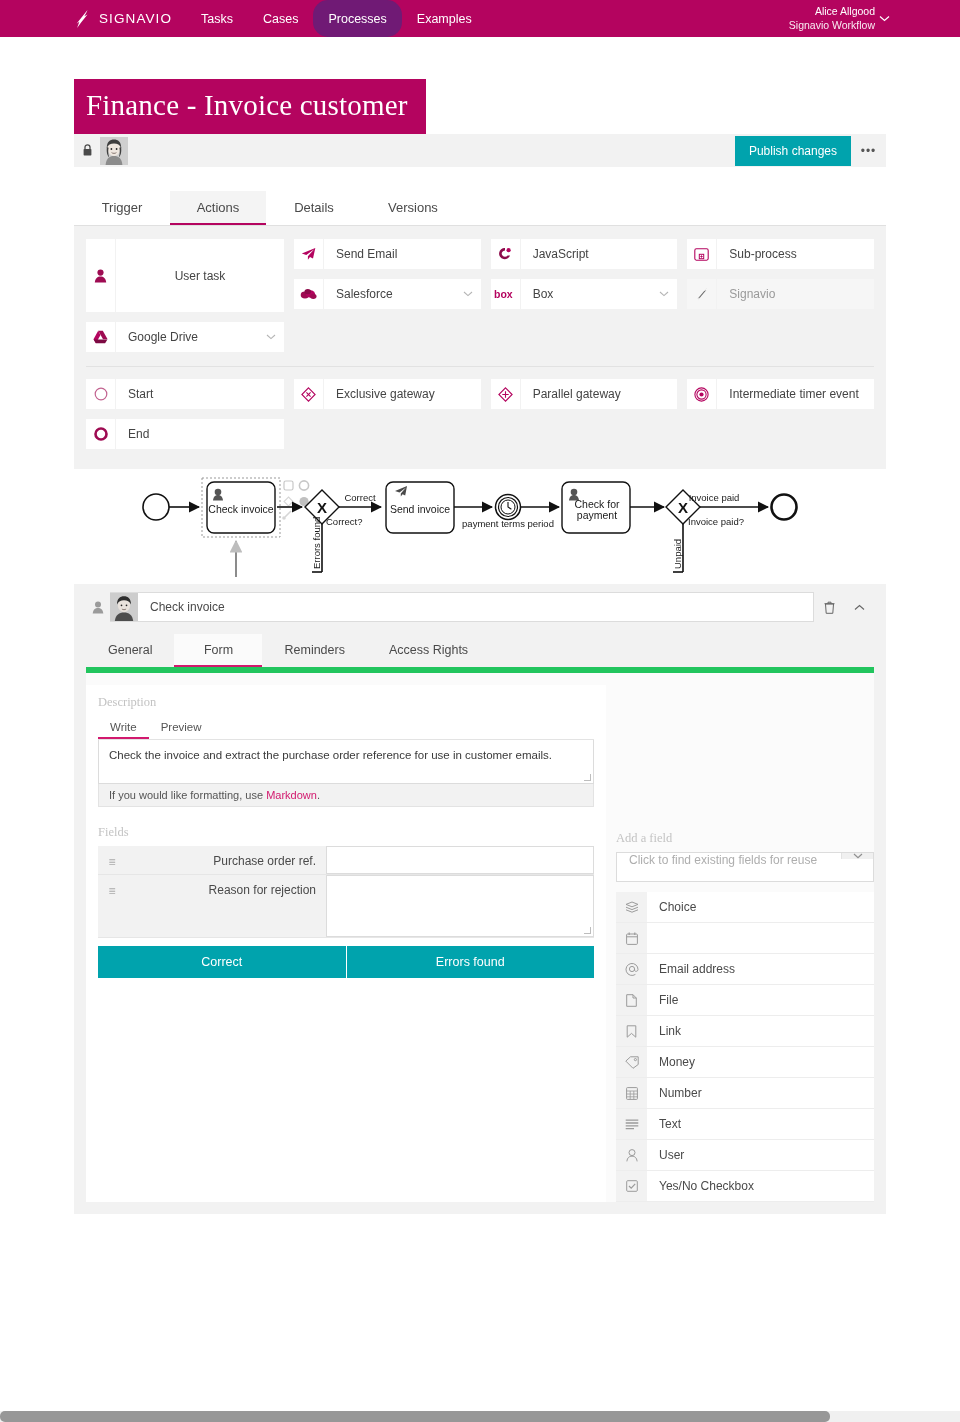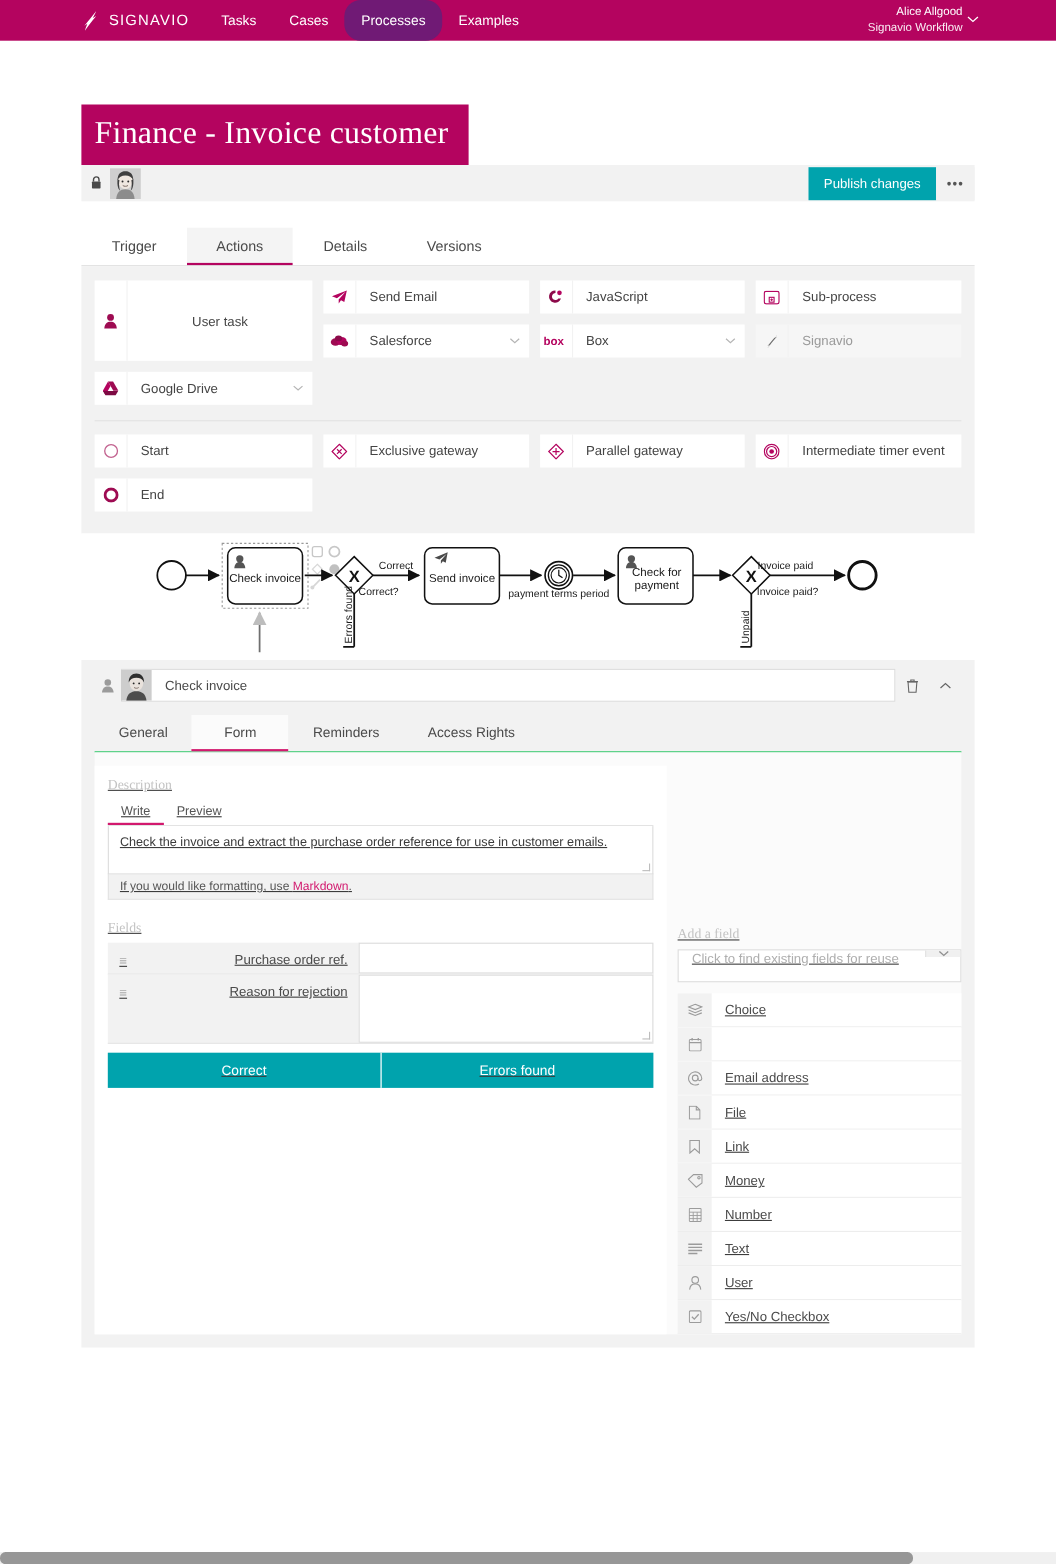--- a/index.html
+++ b/index.html
@@ -32,21 +32,21 @@
   .user-box {
     position:absolute; right:70px; top:0; height:37px;
     display:flex; align-items:center; gap:4px;
   }
   .user-text { text-align:right; line-height:1.25; color:#fff; }
   .user-name { font-size:10.5px; display:block; }
   .user-org { font-size:10.5px; display:block; opacity:.92; }
   .user-caret { color:#fff; font-size:10px; }
 
   
-  .page { padding: 16px 74px; }
+  .page { padding: 0 74px; }
 
   .title-banner {
     margin-top: 42px;
     background:#b4045f; color:#fff;
     display:inline-block;
     padding: 12px 18px 14px 12px;
     font-family:"Liberation Serif", serif;
     font-size: 29px; font-weight:400; line-height:1;
     letter-spacing:.2px;
   }
@@ -115,28 +115,28 @@
   .props-title-field {
     flex:1; background:#fff; border:1px solid #dcdcdc; display:flex; align-items:center; gap:0;
   }
   .props-title-avatar { width:28px; height:28px; display:block; margin:-1px 0 -1px -1px; }
   .props-title-text { padding-left:12px; font-size:12px; color:#4a4a4a; }
   .props-icon-btn {
     width:30px; display:flex; align-items:center; justify-content:center;
     color:#666; cursor:pointer;
   }
 
-  .props-tabs { display:flex; border-bottom:1px solid #22c55e; margin-top:12px; background:#f2f2f2;align-items:center; }
+  .props-tabs { display:flex; border-bottom:6px solid #22c55e; margin-top:12px; background:#f2f2f2;align-items:center; }
   .ptab {
     padding:9px 22px 8px; font-size:12.5px; color:#4a4a4a; cursor:pointer;
     border-bottom:2px solid transparent; min-width:88px; text-align:center;
   }
   .ptab.active { background:#fbfbfb; border-bottom-color:#d2196e; }
 
-  .form-body { display:flex; gap:10px; padding-top:12px; background:#fbfbfb;text-decoration:underline; }
+  .form-body { display:flex; gap:10px; padding-top:12px; background:#fbfbfb; }
   .form-left { width:520px; background:#fff; padding:10px 12px 12px; }
   .form-right { flex:1; padding-top:0; }
 
   .sec-label { color:#c3c3c3; font-size:12.5px; font-family:"Liberation Serif", serif; margin-bottom:6px; }
 
   .wp-tabs { display:flex; border-bottom:1px solid #e3e3e3; }
   .wp-tab { padding:5px 12px 4px; font-size:11.5px; color:#555; cursor:pointer; border-bottom:2px solid transparent; }
   .wp-tab.active { background:#fff; border-bottom-color:#d2196e; }
 
   .desc-area {

